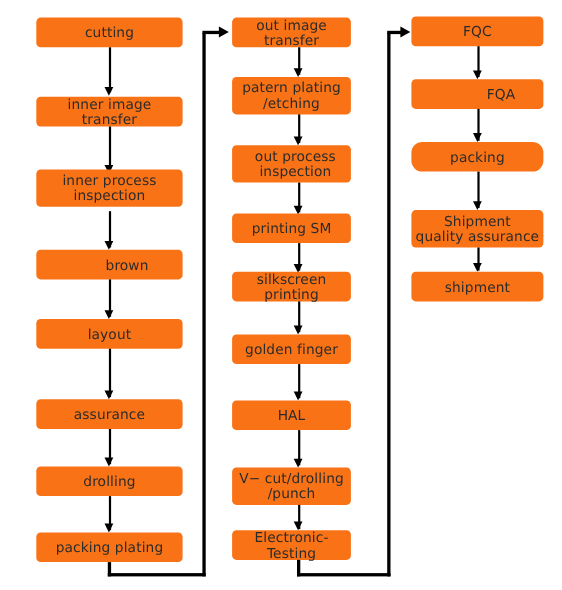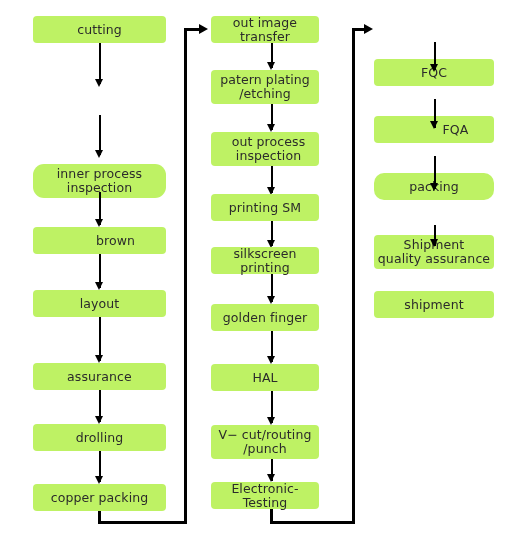--- a/index.html
+++ b/index.html
@@ -14,36 +14,36 @@
   #canvas {
     position: relative;
     width: 511px;
     height: 536px;
     background: #ffffff;
     overflow: hidden;
   }
   .node {
     position: absolute;
     box-sizing: border-box;
-    background: #bef264;
+    background: #f97316;
     border-radius: 4px;
     color: #2b2b2b;
     font-size: 12.5px;
     line-height: 14px;
     text-align: center;
     display: flex;
     align-items: center;
     justify-content: center;
     white-space: pre-line;
     letter-spacing: 0.1px;
     padding: 0 3px;
   }
   .col1 { left: 33px; width: 133px; }
   .col2 { left: 211px; width: 108px; }
-  .col3 { left: 374px; width: 120px; margin-top: 44px; }
+  .col3 { left: 374px; width: 120px; }
 
   .h1 { height: 27px; }
   .h2 { height: 34px; }
 
   
   .vline {
     position: absolute;
     width: 1.6px;
     background: #000000;
   }
@@ -77,25 +77,26 @@
 </head>
 <body>
 
 <div id="canvas">
 
   <div class="node col1 h1" style="top:16px;">cutting</div>
 
   <div class="vline" style="left:99px; top:43px; height:41px;"></div>
   <div class="arrow-down" style="left:95px; top:79px;"></div>
 
+  <div class="node col1 h1" style="top:88px;">inner image transfer</div>
 
   <div class="vline" style="left:99px; top:115px; height:40px;"></div>
   <div class="arrow-down" style="left:95px; top:150px;"></div>
 
-  <div class="node col1 h2" style="top:164px;border-radius:11px;">inner process
+  <div class="node col1 h2" style="top:154px;">inner process
 inspection</div>
 
   <div class="vline" style="left:99px; top:192px; height:33px;"></div>
   <div class="arrow-down" style="left:95px; top:219px;"></div>
 
   <div class="node col1 h1" style="top:227px;padding-left:35px;">brown</div>
 
   <div class="vline" style="left:99px; top:254px; height:34px;"></div>
   <div class="arrow-down" style="left:95px; top:282px;"></div>
 
@@ -107,21 +108,21 @@
   <div class="node col1 h1" style="top:363px;">assurance</div>
 
   <div class="vline" style="left:99px; top:390px; height:32px;"></div>
   <div class="arrow-down" style="left:95px; top:416px;"></div>
 
   <div class="node col1 h1" style="top:424px;">drolling</div>
 
   <div class="vline" style="left:99px; top:451px; height:31px;"></div>
   <div class="arrow-down" style="left:95px; top:476px;"></div>
 
-  <div class="node col1 h1" style="top:484px;">copper packing</div>
+  <div class="node col1 h1" style="top:484px;">packing plating</div>
 
   <div class="thick-v" style="left:98px; top:511px; height:13px;"></div>
   <div class="thick-h" style="left:98px; top:521px; width:89px;"></div>
   <div class="thick-v" style="left:184px; top:30px; height:494px;"></div>
   <div class="thick-h" style="left:184px; top:28px; width:18px;"></div>
   <div class="arrow-right" style="left:199px; top:24px;"></div>
 
   <div class="node col2 h1" style="top:16px;">out image transfer</div>
 
   <div class="vline" style="left:271px; top:43px; height:25px;"></div>
@@ -152,21 +153,21 @@
   <div class="node col2 h1" style="top:304px;">golden finger</div>
 
   <div class="vline" style="left:271px; top:331px; height:31px;"></div>
   <div class="arrow-down" style="left:267px; top:356px;"></div>
 
   <div class="node col2 h1" style="top:364px;">HAL</div>
 
   <div class="vline" style="left:271px; top:391px; height:32px;"></div>
   <div class="arrow-down" style="left:267px; top:417px;"></div>
 
-  <div class="node col2 h2" style="top:425px;">V− cut/routing
+  <div class="node col2 h2" style="top:425px;">V− cut/drolling
 /punch</div>
 
   <div class="vline" style="left:271px; top:459px; height:22px;"></div>
   <div class="arrow-down" style="left:267px; top:474px;"></div>
 
   <div class="node col2 h1" style="top:482px;">Electronic-Testing</div>
 
   <div class="thick-v" style="left:270px; top:509px; height:15px;"></div>
   <div class="thick-h" style="left:270px; top:521px; width:85px;"></div>
   <div class="thick-v" style="left:352px; top:30px; height:494px;"></div>

